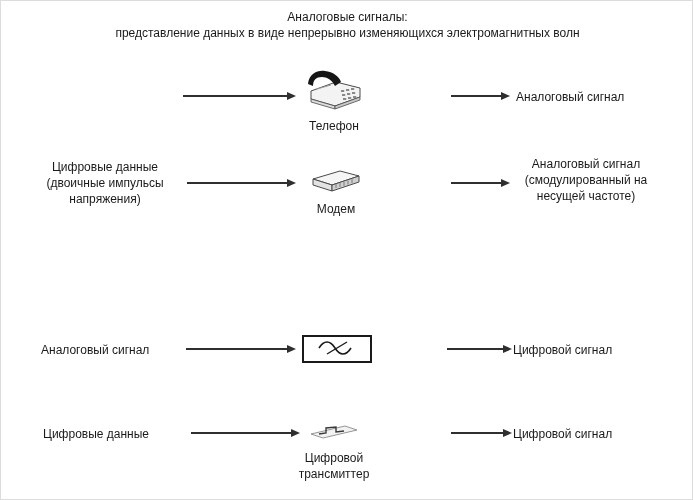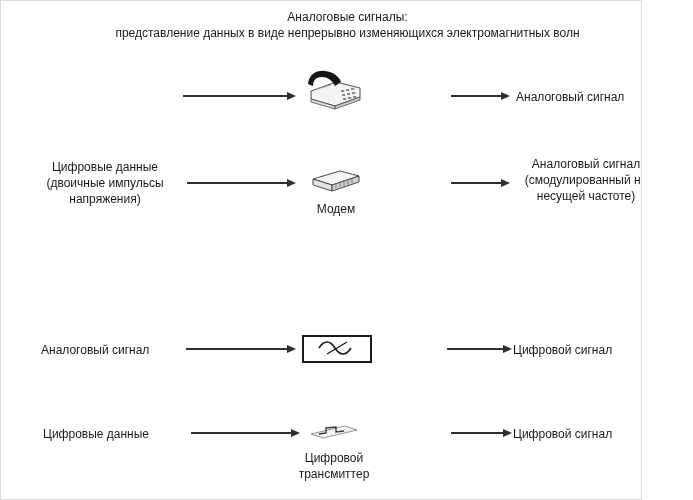--- a/index.html
+++ b/index.html
@@ -1,19 +1,19 @@
 <!DOCTYPE html>
 <html><head>
 <meta charset="utf-8">
 <style>
   * { margin:0; padding:0; box-sizing:border-box; }
   html,body { background:#fff; }
   body { font-family:"Liberation Sans", sans-serif; color:#1a1a1a; }
   .canvas {
-    position:relative; width:642px; height:500px; background:#ffffff;
+    position:relative; width:693px; height:500px; background:#ffffff;
     border:1px solid #dcdcdc; overflow:hidden; font-size:12px;
   }
   .label { position:absolute; white-space:pre-line; line-height:16px; color:#1a1a1a; }
   .center { text-align:center; }
   .title { text-align:center; }
   .arrow { position:absolute; height:2px; background:#2f2f2f; }
   .arrow::after {
     content:""; position:absolute; right:-9px; top:50%; margin-top:-4.5px;
     width:0; height:0;
     border-left:9px solid #2f2f2f;
@@ -51,20 +51,21 @@
           <rect x="51" y="25" width="3.2" height="2"></rect>
         <rect x="42" y="31" width="3.2" height="2"></rect>
           <rect x="47" y="30" width="3.2" height="2"></rect>
           <rect x="52" y="29" width="3.2" height="2"></rect>
       </g>
       <line x1="16" y1="22" x2="30" y2="18" stroke="#9a9a9a" stroke-width="1"></line>
       <path d="M7,17 C8,7 16,3 24,4 C32,5 38,9 40,15 L34,19 C31,13 26,10 21,10 C15,10 12,13 12,19 Z" fill="#161616"></path>
     </svg>
   </div>
 
+  <div class="label center" style="left:273px;top:117px;width:120px">Телефон</div>
 
   <div class="arrow" style="left:450px;top:94px;width:50px"></div>
 
   <div class="label" style="left:515px;top:88px">Аналоговый сигнал</div>
 
   <div class="label center" style="left:26px;top:158px;width:156px">Цифровые данные
 (двоичные импульсы
 напряжения)</div>
 
   <div class="arrow" style="left:186px;top:181px;width:100px"></div>

